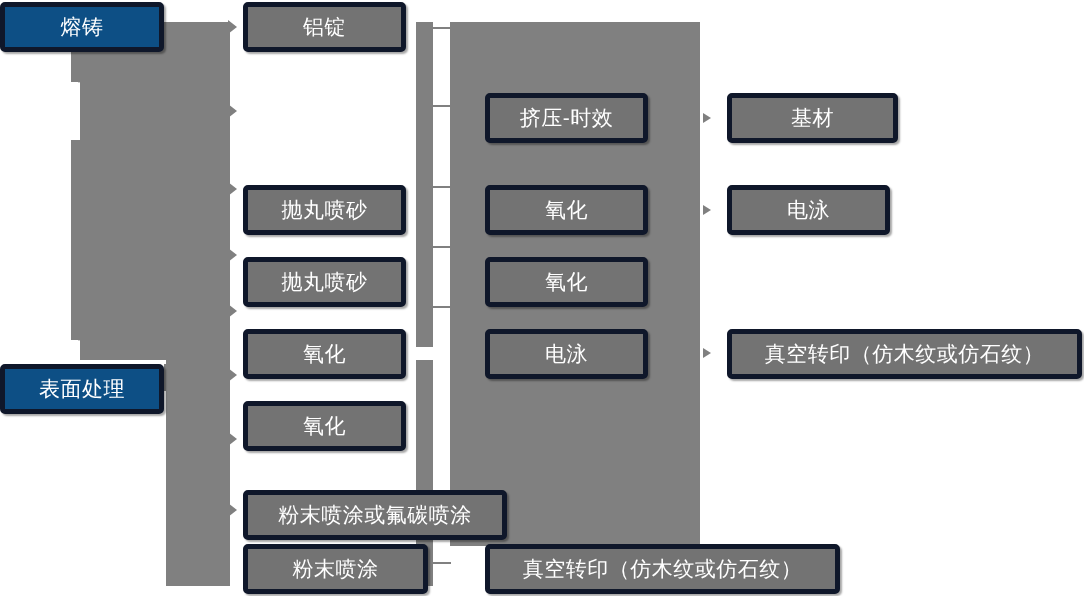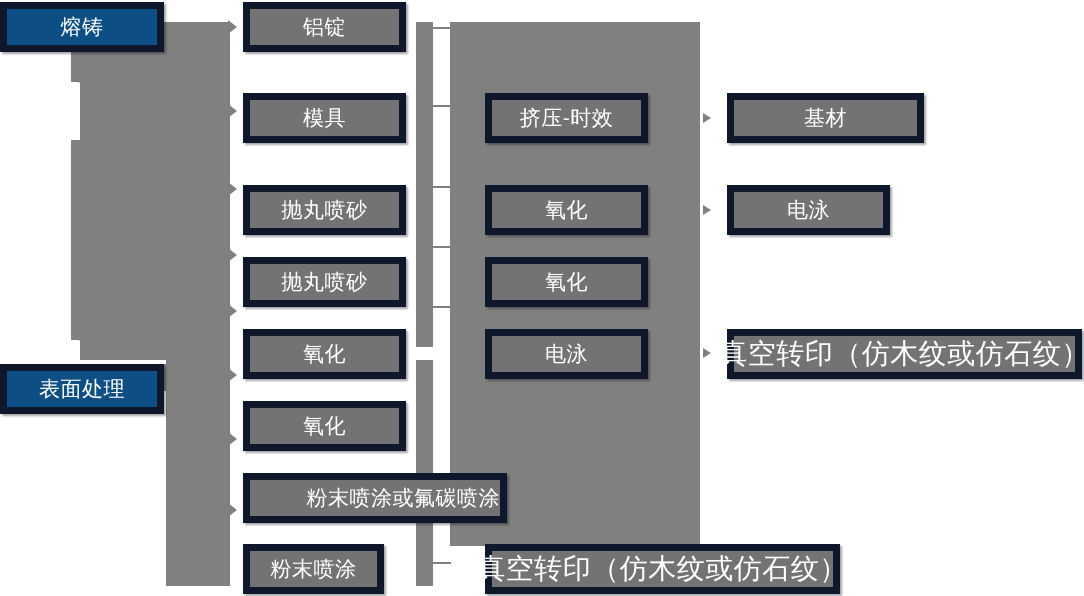--- a/index.html
+++ b/index.html
@@ -51,28 +51,28 @@
   
   .box {
     position: absolute;
     box-sizing: border-box;
     display: flex;
     align-items: center;
     justify-content: center;
     color: #ffffff;
     font-size: 21px;
     letter-spacing: 0.5px;
-    border: 7px solid #0f172a;
-    border-radius: 0;
+    border: 5px solid #0f172a;
+    border-radius: 5px;
     box-shadow: 2px 2px 2px rgba(0,0,0,0.35);
     white-space: nowrap;
   }
   .box.dark  { background: #0d4f85; }
   .box.light { background: #737373; }
-  .box.wide  { font-size: 28px; }
+  .box.wide  { font-size: 21px; }
 </style>
 </head>
 <body>
 
 <div id="canvas">
 
   <div class="gray" style="left:71px; top:46px; width:17px; height:36px;"></div>
   <div class="gray-arrow-down" style="left:72px; top:74px;"></div>
 
   <div class="gray" style="left:71px; top:140px; width:17px; height:200px;"></div>
@@ -113,59 +113,56 @@
   <div class="box dark" style="left:0px; top:2px; width:164px; height:50px;">
     <span>熔铸</span>
   </div>
   <div class="box dark" style="left:0px; top:364px; width:164px; height:50px;justify-content:center;">
     <span>表面处理</span>
   </div>
 
   <div class="box light" style="left:243px; top:2px; width:163px; height:50px;">
     <span>铝锭</span>
   </div>
-  <div class="box light" style="left:243px; top:93px; width:163px; height:50px;">
-    <span>模具</span>
-  </div>
   <div class="box light" style="left:243px; top:185px; width:163px; height:50px;">
     <span>抛丸喷砂</span>
   </div>
   <div class="box light" style="left:243px; top:257px; width:163px; height:50px;">
     <span>抛丸喷砂</span>
   </div>
   <div class="box light" style="left:243px; top:329px; width:163px; height:50px;">
     <span>氧化</span>
   </div>
   <div class="box light" style="left:243px; top:401px; width:163px; height:50px;">
     <span>氧化</span>
   </div>
-  <div class="box light" style="left:243px; top:473px; width:264px; height:50px;justify-content:flex-end;">
+  <div class="box light" style="left:243px; top:490px; width:264px; height:50px;">
     <span>粉末喷涂或氟碳喷涂</span>
   </div>
-  <div class="box light" style="left:243px; top:544px; width:141px; height:50px;">
+  <div class="box light" style="left:243px; top:544px; width:185px; height:50px;">
     <span>粉末喷涂</span>
   </div>
 
   <div class="box light" style="left:485px; top:93px; width:163px; height:50px;">
     <span>挤压-时效</span>
   </div>
   <div class="box light" style="left:485px; top:185px; width:163px; height:50px;">
     <span>氧化</span>
   </div>
   <div class="box light" style="left:485px; top:257px; width:163px; height:50px;">
     <span>氧化</span>
   </div>
   <div class="box light" style="left:485px; top:329px; width:163px; height:50px;">
     <span>电泳</span>
   </div>
   <div class="box light wide" style="left:485px; top:544px; width:355px; height:50px;">
     <span>真空转印（仿木纹或仿石纹）</span>
   </div>
 
-  <div class="box light" style="left:727px; top:93px; width:197px; height:50px;">
+  <div class="box light" style="left:727px; top:93px; width:171px; height:50px;">
     <span>基材</span>
   </div>
   <div class="box light" style="left:727px; top:185px; width:163px; height:50px;">
     <span>电泳</span>
   </div>
   <div class="box light wide" style="left:727px; top:329px; width:355px; height:50px;">
     <span>真空转印（仿木纹或仿石纹）</span>
   </div>
 
 </div>

